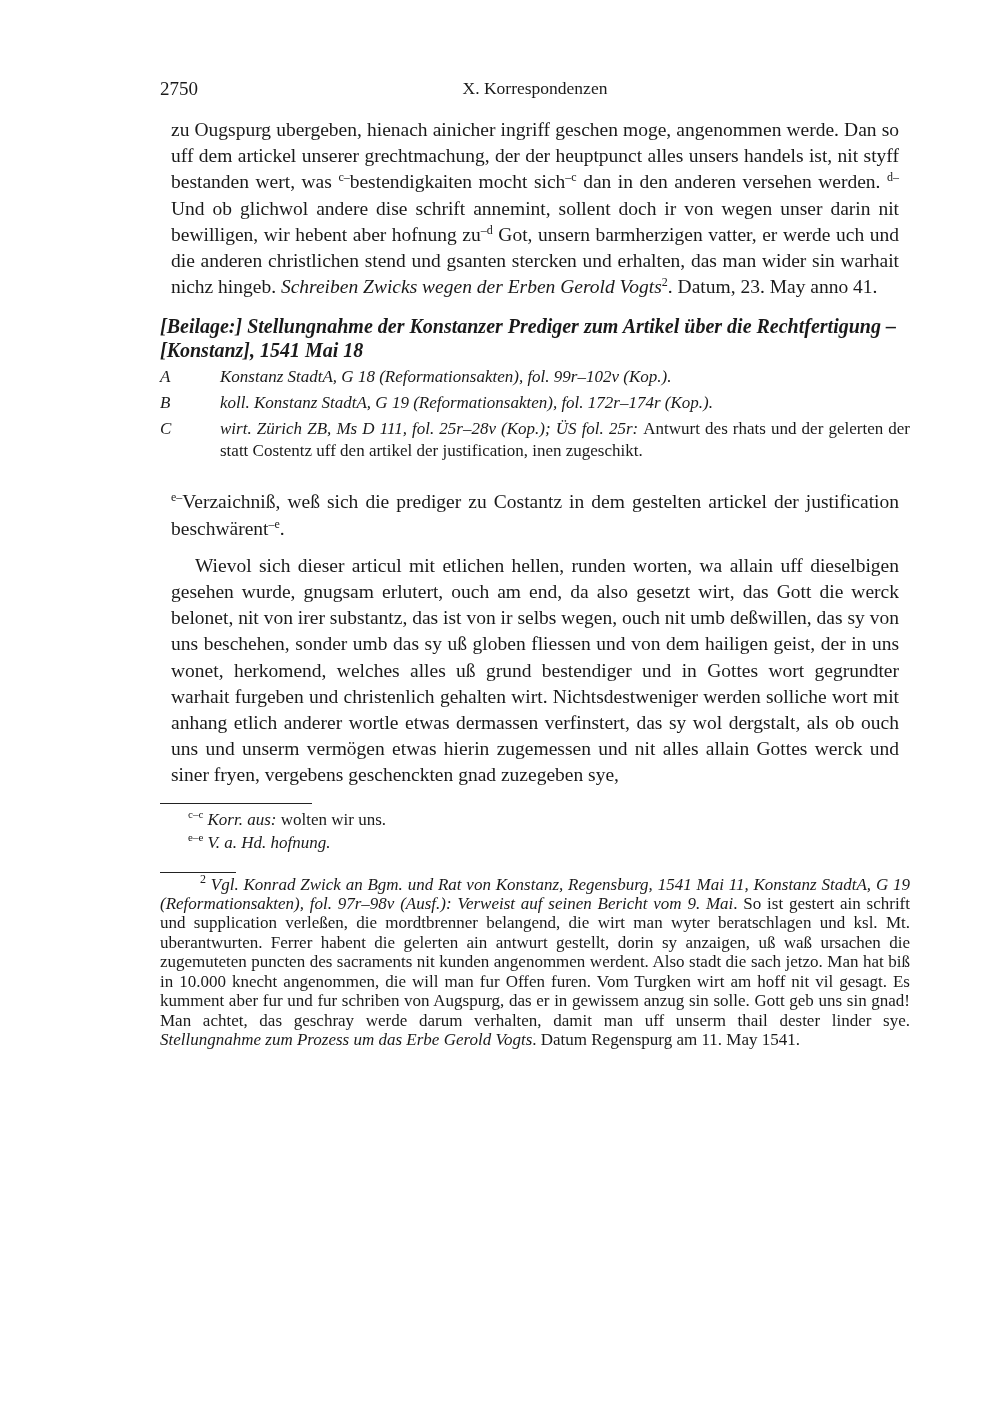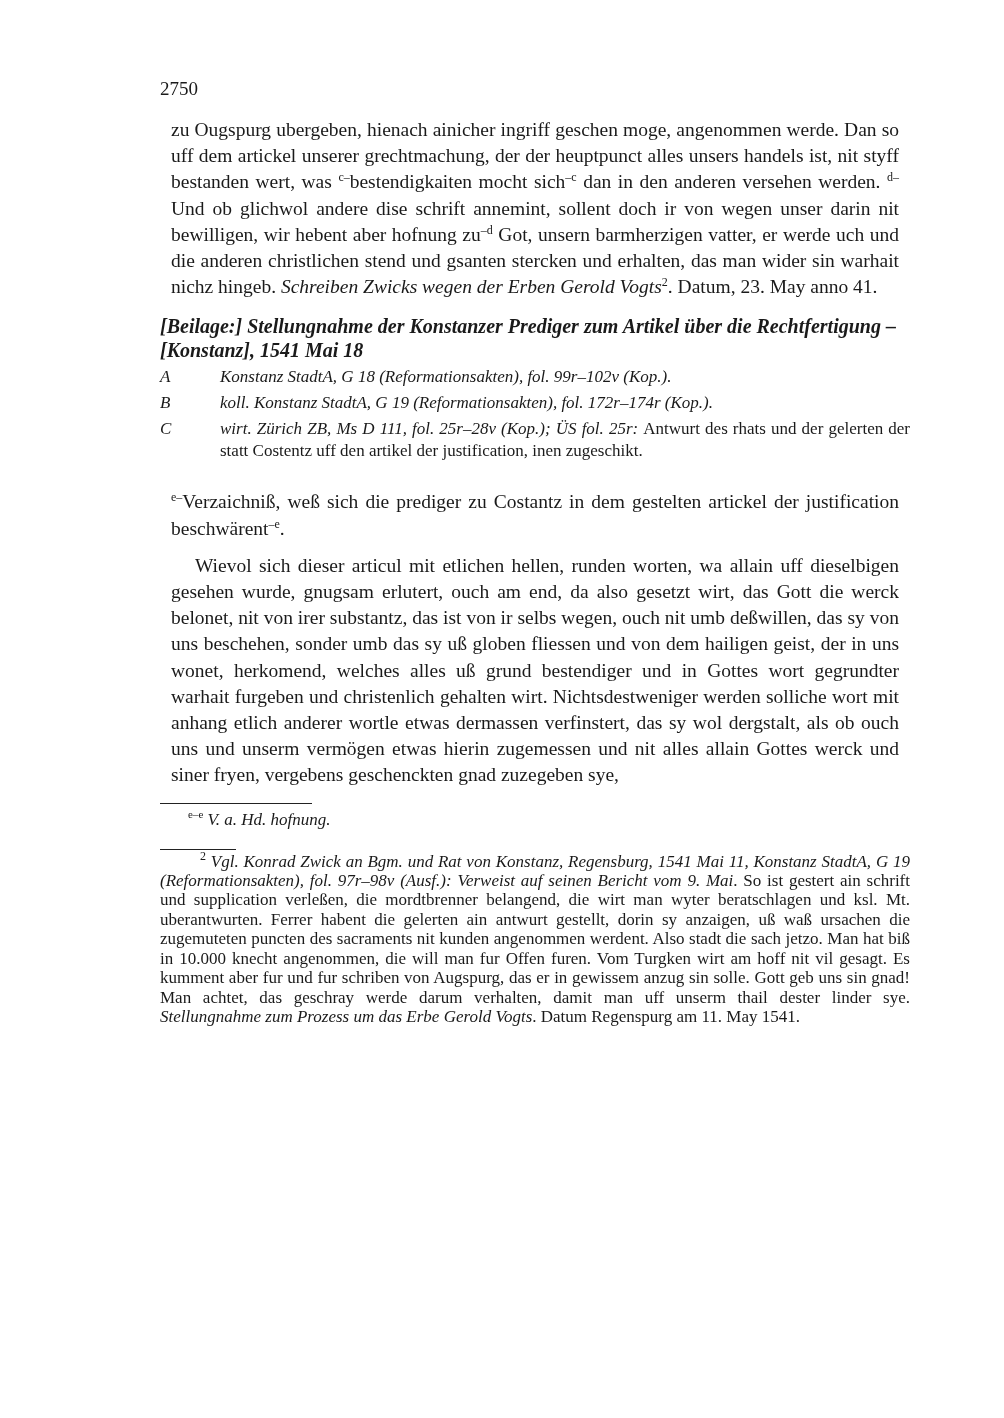--- a/index.html
+++ b/index.html
@@ -26,20 +26,21 @@
   .apparatus sup { font-size:11px; }
   .footnote { font-size:17px; line-height:19.4px; text-align:justify; text-indent:40px; }
 </style>
 </head>
 <body>
 
 <div class="page">
 
   <div class="running-head">
     <span class="page-num">2750</span>
+    <div class="chapter">X. Korrespondenzen</div>
   </div>
 
   <div class="body-text">
     <p><span>zu Ougspurg ubergeben, hienach ainicher ingriff geschen moge, angenommen werde. Dan so uff dem artickel unserer grechtmachung, der der heuptpunct alles unsers handels ist, nit styff bestanden wert, was </span><sup>c–</sup><span>bestendigkaiten mocht sich</span><sup>–c</sup><span> dan in den anderen versehen werden. </span><sup>d–</sup><span>Und ob glichwol andere dise schrift annemint, sollent doch ir von wegen unser darin nit bewilligen, wir hebent aber hofnung zu</span><sup>–d</sup><span> Got, unsern barmherzigen vatter, er werde uch und die anderen christlichen stend und gsanten stercken und erhalten, das man wider sin warhait nichz hingeb. </span><span class="it">Schreiben Zwicks wegen der Erben Gerold Vogts</span><sup>2</sup><span>. Datum, 23. May anno 41.</span></p>
   </div>
 
   <div class="beilage-title">[Beilage:] Stellungnahme der Konstanzer Prediger zum Artikel über die Rechtfertigung – [Konstanz], 1541 Mai 18</div>
 
   <div class="sources">
     <div class="source-row">
@@ -59,20 +60,21 @@
   <div class="gap"></div>
 
   <div class="body-text">
     <p><sup>e–</sup><span>Verzaichniß, weß sich die prediger zu Costantz in dem gestelten artickel der justification beschwärent</span><sup>–e</sup><span>.</span></p>
     <p class="indent">Wievol sich dieser articul mit etlichen hellen, runden worten, wa allain uff dieselbigen gesehen wurde, gnugsam erlutert, ouch am end, da also gesetzt wirt, das Gott die werck belonet, nit von irer substantz, das ist von ir selbs wegen, ouch nit umb deßwillen, das sy von uns beschehen, sonder umb das sy uß globen fliessen und von dem hailigen geist, der in uns wonet, herkomend, welches alles uß grund bestendiger und in Gottes wort gegrundter warhait furgeben und christenlich gehalten wirt. Nichtsdestweniger werden solliche wort mit anhang etlich anderer wortle etwas dermassen verfinstert, das sy wol dergstalt, als ob ouch uns und unserm vermögen etwas hierin zugemessen und nit alles allain Gottes werck und siner fryen, vergebens geschenckten gnad zuzegeben sye,</p>
   </div>
 
   <div class="fn-rule-short"></div>
 
   <div class="apparatus">
+    <div><sup>c–c</sup> <span class="it">Korr. aus:</span><span> wolten wir uns.</span></div>
     <div><sup>e–e</sup> <span class="it">V. a. Hd. hofnung.</span><span></span></div>
   </div>
 
   <div class="fn-rule-tiny"></div>
 
   <div class="footnote"><sup>2</sup> <span class="it">Vgl. Konrad Zwick an Bgm. und Rat von Konstanz, Regensburg, 1541 Mai 11, Konstanz StadtA, G 19 (Reformationsakten), fol. 97r–98v (Ausf.): Verweist auf seinen Bericht vom 9. Mai</span><span>. So ist gestert ain schrift und supplication verleßen, die mordtbrenner belangend, die wirt man wyter beratschlagen und ksl. Mt. uberantwurten. Ferrer habent die gelerten ain antwurt gestellt, dorin sy anzaigen, uß waß ursachen die zugemuteten puncten des sacraments nit kunden angenommen werdent. Also stadt die sach jetzo. Man hat biß in 10.000 knecht angenommen, die will man fur Offen furen. Vom Turgken wirt am hoff nit vil gesagt. Es kumment aber fur und fur schriben von Augspurg, das er in gewissem anzug sin solle. Gott geb uns sin gnad! Man achtet, das geschray werde darum verhalten, damit man uff unserm thail dester linder sye. </span><span class="it">Stellungnahme zum Prozess um das Erbe Gerold Vogts</span><span>. Datum Regenspurg am 11. May 1541.</span></div>
 
 </div>
 
 </body></html>

